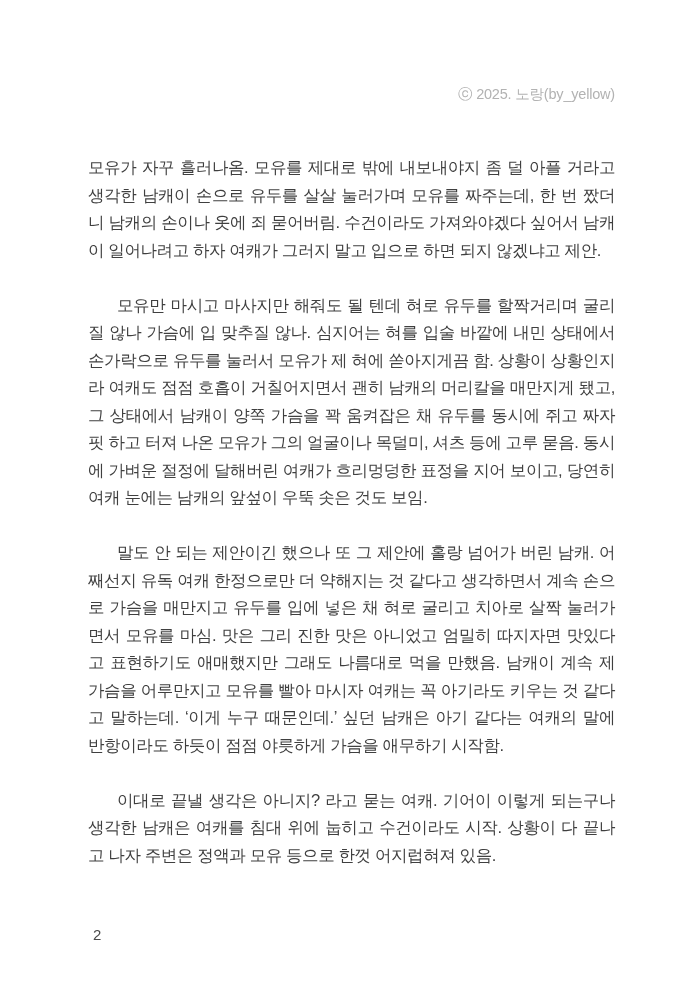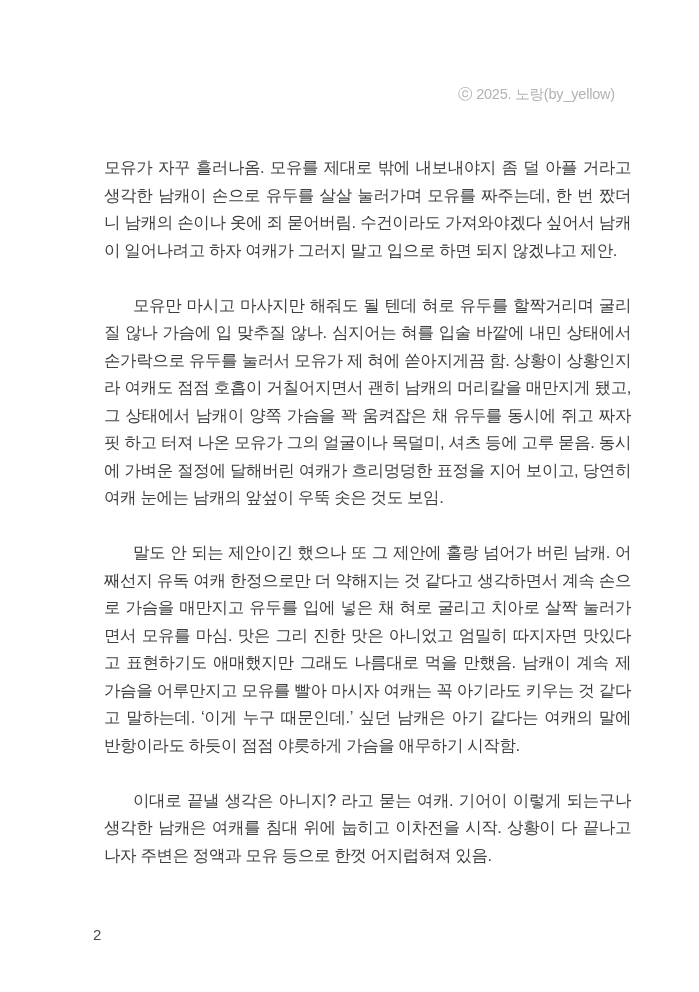--- a/index.html
+++ b/index.html
@@ -23,21 +23,21 @@
     font-size: 14.5px;
     line-height: 18px;
     letter-spacing: -0.2px;
     color: var(--copyright-color, #b2b2b2);
     text-align: right;
     white-space: nowrap;
   }
   .content {
     position: absolute;
     top: 139px;
-    left: 104px;
+    left: 88px;
     width: 527px;
     color: var(--body-color, #3f3f3f);
     font-size: 16.5px;
     line-height: 27.5px;
     letter-spacing: -0.4px;
   }
   .content p.para {
     margin: 0 0 27.5px 0;
     text-align: justify;
   }
@@ -57,18 +57,18 @@
 <body>
 
 <div class="page">
 
   <div class="copyright">ⓒ 2025. 노랑(by_yellow)</div>
 
   <div class="content">
     <p class="para">모유가 자꾸 흘러나옴. 모유를 제대로 밖에 내보내야지 좀 덜 아플 거라고 생각한 남캐이 손으로 유두를 살살 눌러가며 모유를 짜주는데, 한 번 짰더니 남캐의 손이나 옷에 죄 묻어버림. 수건이라도 가져와야겠다 싶어서 남캐이 일어나려고 하자 여캐가 그러지 말고 입으로 하면 되지 않겠냐고 제안.</p>
     <p class="para indent">모유만 마시고 마사지만 해줘도 될 텐데 혀로 유두를 할짝거리며 굴리질 않나 가슴에 입 맞추질 않나. 심지어는 혀를 입술 바깥에 내민 상태에서 손가락으로 유두를 눌러서 모유가 제 혀에 쏟아지게끔 함. 상황이 상황인지라 여캐도 점점 호흡이 거칠어지면서 괜히 남캐의 머리칼을 매만지게 됐고, 그 상태에서 남캐이 양쪽 가슴을 꽉 움켜잡은 채 유두를 동시에 쥐고 짜자 핏 하고 터져 나온 모유가 그의 얼굴이나 목덜미, 셔츠 등에 고루 묻음. 동시에 가벼운 절정에 달해버린 여캐가 흐리멍덩한 표정을 지어 보이고, 당연히 여캐 눈에는 남캐의 앞섶이 우뚝 솟은 것도 보임.</p>
     <p class="para indent">말도 안 되는 제안이긴 했으나 또 그 제안에 홀랑 넘어가 버린 남캐. 어째선지 유독 여캐 한정으로만 더 약해지는 것 같다고 생각하면서 계속 손으로 가슴을 매만지고 유두를 입에 넣은 채 혀로 굴리고 치아로 살짝 눌러가면서 모유를 마심. 맛은 그리 진한 맛은 아니었고 엄밀히 따지자면 맛있다고 표현하기도 애매했지만 그래도 나름대로 먹을 만했음. 남캐이 계속 제 가슴을 어루만지고 모유를 빨아 마시자 여캐는 꼭 아기라도 키우는 것 같다고 말하는데. ‘이게 누구 때문인데.’ 싶던 남캐은 아기 같다는 여캐의 말에 반항이라도 하듯이 점점 야릇하게 가슴을 애무하기 시작함.</p>
-    <p class="para indent">이대로 끝낼 생각은 아니지? 라고 묻는 여캐. 기어이 이렇게 되는구나 생각한 남캐은 여캐를 침대 위에 눕히고 이차전을 시작. 상황이 다 끝나고 나자 주변은 정액과 모유 등으로 한껏 어지럽혀져 있음.</p>
+    <p class="para indent">이대로 끝낼 생각은 아니지? 라고 묻는 여캐. 기어이 이렇게 되는구나 생각한 남캐은 여캐를 침대 위에 눕히고 수건이라도 시작. 상황이 다 끝나고 나자 주변은 정액과 모유 등으로 한껏 어지럽혀져 있음.</p>
   </div>
 
   <div class="page-number">2</div>
 
 </div>
 
 </body></html>

